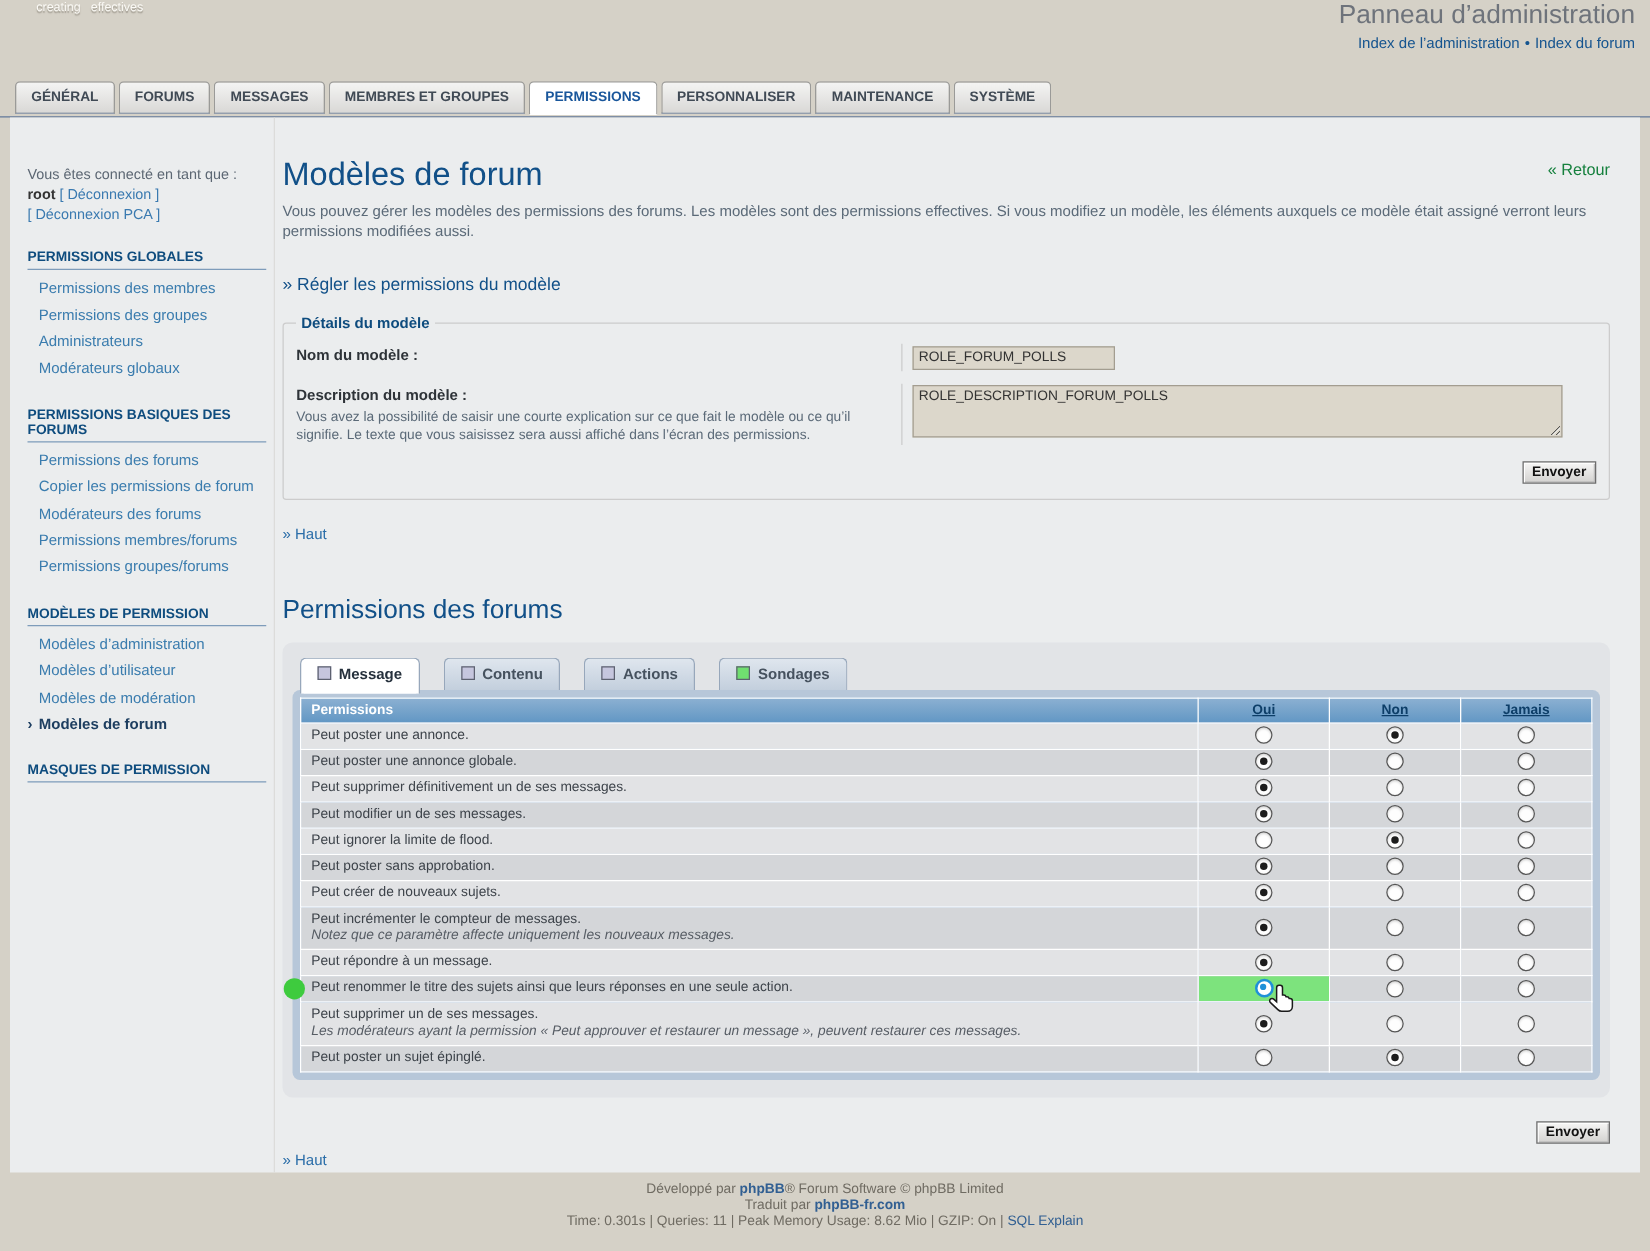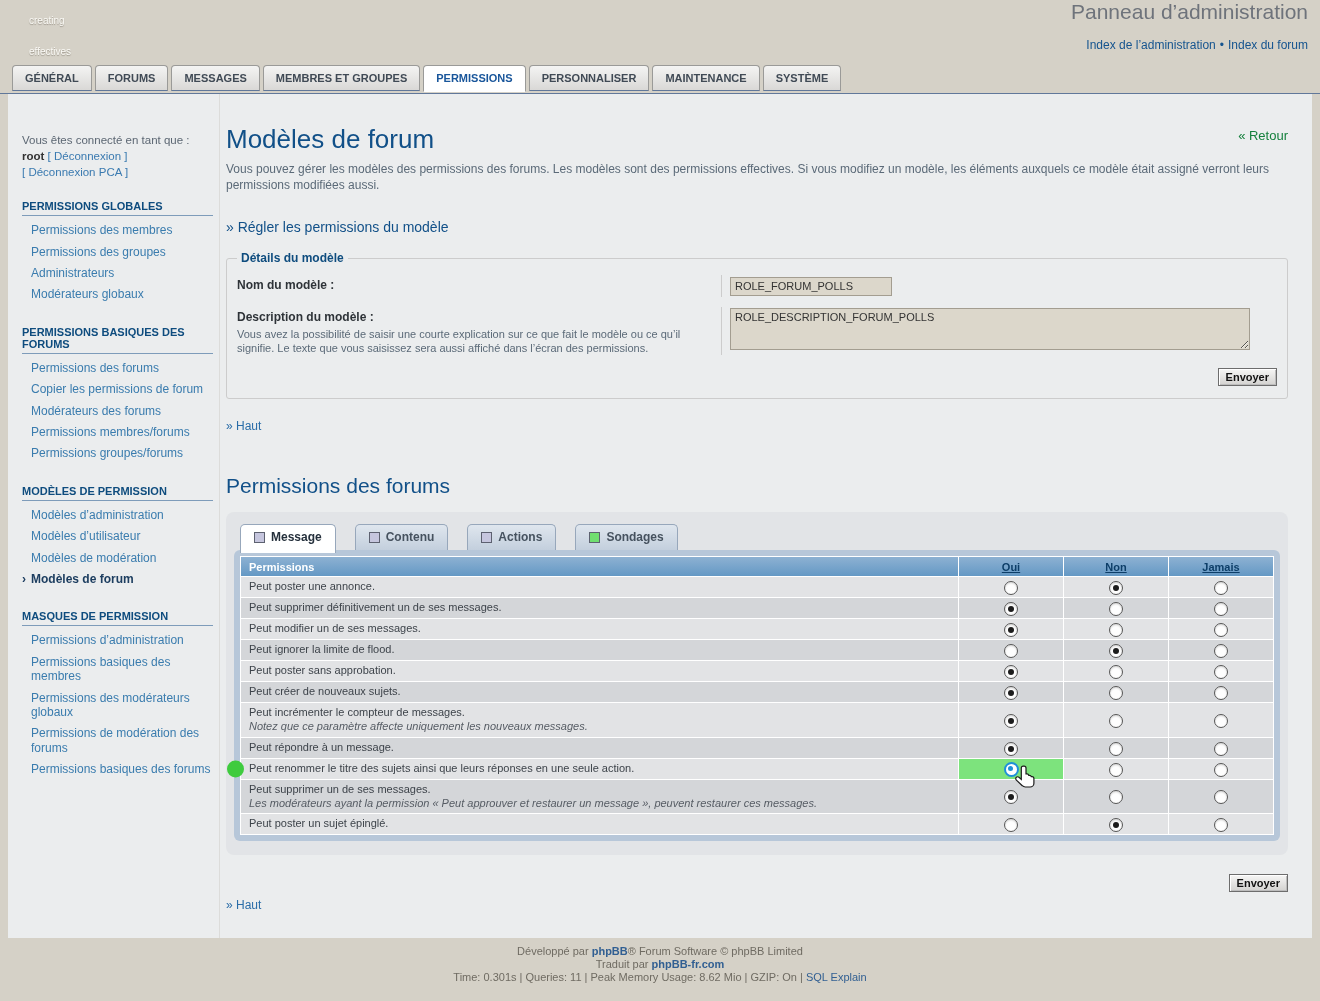--- a/index.html
+++ b/index.html
@@ -6,25 +6,25 @@
   body{width:1320px;height:1001px;overflow:hidden;background:#d5d1c7;
        font-family:"Liberation Sans",sans-serif;}
   .page{width:100%;height:100%;position:relative;}
 
   
   header{height:65px;position:relative;}
   .logo{position:absolute;left:12px;top:1px;cursor:pointer;}
   .logo-text{font-size:43px;font-weight:bold;color:#fff;letter-spacing:-3px;line-height:1;
              text-shadow:0 2px 2px #a49e92,0 3px 5px rgba(110,105,95,.6);}
   .logo-text sup{font-size:12px;letter-spacing:0;}
-  .logo-tagline{margin-top:14px;padding-left:17px;font-size:10px;color:#fbfaf6;
-                text-shadow:0 1px 1px #9a958a;display:flex;gap:20px;flex-direction:column;}
+  .logo-tagline{margin-top:0;padding-left:17px;font-size:10px;color:#fbfaf6;
+                text-shadow:0 1px 1px #9a958a;display:flex;gap:8px;}
   .header-right{position:absolute;right:12px;top:0;text-align:right;}
   .admin-title{font-size:21px;color:#6e737b;}
-  .header-links{margin-top:14px;font-size:12px;color:#15548f;}
+  .header-links{margin-top:3px;font-size:12px;color:#15548f;}
   .header-links a{color:#15548f;text-decoration:none;cursor:pointer;}
   .header-links .dot{margin:0 4px;}
 
   
   #tabbar{display:flex;align-items:flex-start;gap:3px;padding-left:12px;height:28px;
           border-bottom:1px solid #61789a;}
   .tab{position:relative;z-index:1;margin-bottom:-1px;padding:6px 12px;font-size:11px;font-weight:bold;
        color:#404a55;background:linear-gradient(#f4f4f3,#d9d8d6);border:1px solid #9a9a98;
        border-bottom:1px solid #61789a;border-radius:4px 4px 0 0;text-decoration:none;cursor:pointer;
        white-space:nowrap;}
@@ -162,27 +162,20 @@
           <li><a>Permissions groupes/forums</a></li>
         </ul>
         <div class="sec-title">MODÈLES DE PERMISSION</div>
         <ul class="sec-list">
           <li><a>Modèles d’administration</a></li>
           <li><a>Modèles d’utilisateur</a></li>
           <li><a>Modèles de modération</a></li>
           <li class="active"><span class="marker">›</span><a>Modèles de forum</a></li>
         </ul>
         <div class="sec-title">MASQUES DE PERMISSION</div>
-        <ul class="sec-list">
-          <li><a>Permissions d’administration</a></li>
-          <li><a>Permissions basiques des membres</a></li>
-          <li><a>Permissions des modérateurs globaux</a></li>
-          <li><a>Permissions de modération des forums</a></li>
-          <li><a>Permissions basiques des forums</a></li>
-        </ul>
       </aside>
 
     <section id="content">
       <a class="back">« Retour</a>
       <h1>Modèles de forum</h1>
       <p class="desc">Vous pouvez gérer les modèles des permissions des forums. Les modèles sont des permissions effectives. Si vous modifiez un modèle, les éléments auxquels ce modèle était assigné verront leurs permissions modifiées aussi.</p>
       <h2>» Régler les permissions du modèle</h2>
 
       <fieldset>
         <legend>Détails du modèle</legend>
@@ -242,20 +235,26 @@
                 </tr>
               </thead>
               <tbody>
                 <tr>
                   <td class="plabel">Peut poster une annonce.</td>
                   <td class="rcell"><span class="radio"></span></td>
                   <td class="rcell"><span class="radio checked"></span></td>
                   <td class="rcell"><span class="radio"></span></td>
                 </tr>
                 <tr>
+                  <td class="plabel">Peut poster une annonce globale.</td>
+                  <td class="rcell"><span class="radio checked"></span></td>
+                  <td class="rcell"><span class="radio"></span></td>
+                  <td class="rcell"><span class="radio"></span></td>
+                </tr>
+                <tr>
                   <td class="plabel">Peut supprimer définitivement un de ses messages.</td>
                   <td class="rcell"><span class="radio checked"></span></td>
                   <td class="rcell"><span class="radio"></span></td>
                   <td class="rcell"><span class="radio"></span></td>
                 </tr>
                 <tr>
                   <td class="plabel">Peut modifier un de ses messages.</td>
                   <td class="rcell"><span class="radio checked"></span></td>
                   <td class="rcell"><span class="radio"></span></td>
                   <td class="rcell"><span class="radio"></span></td>

